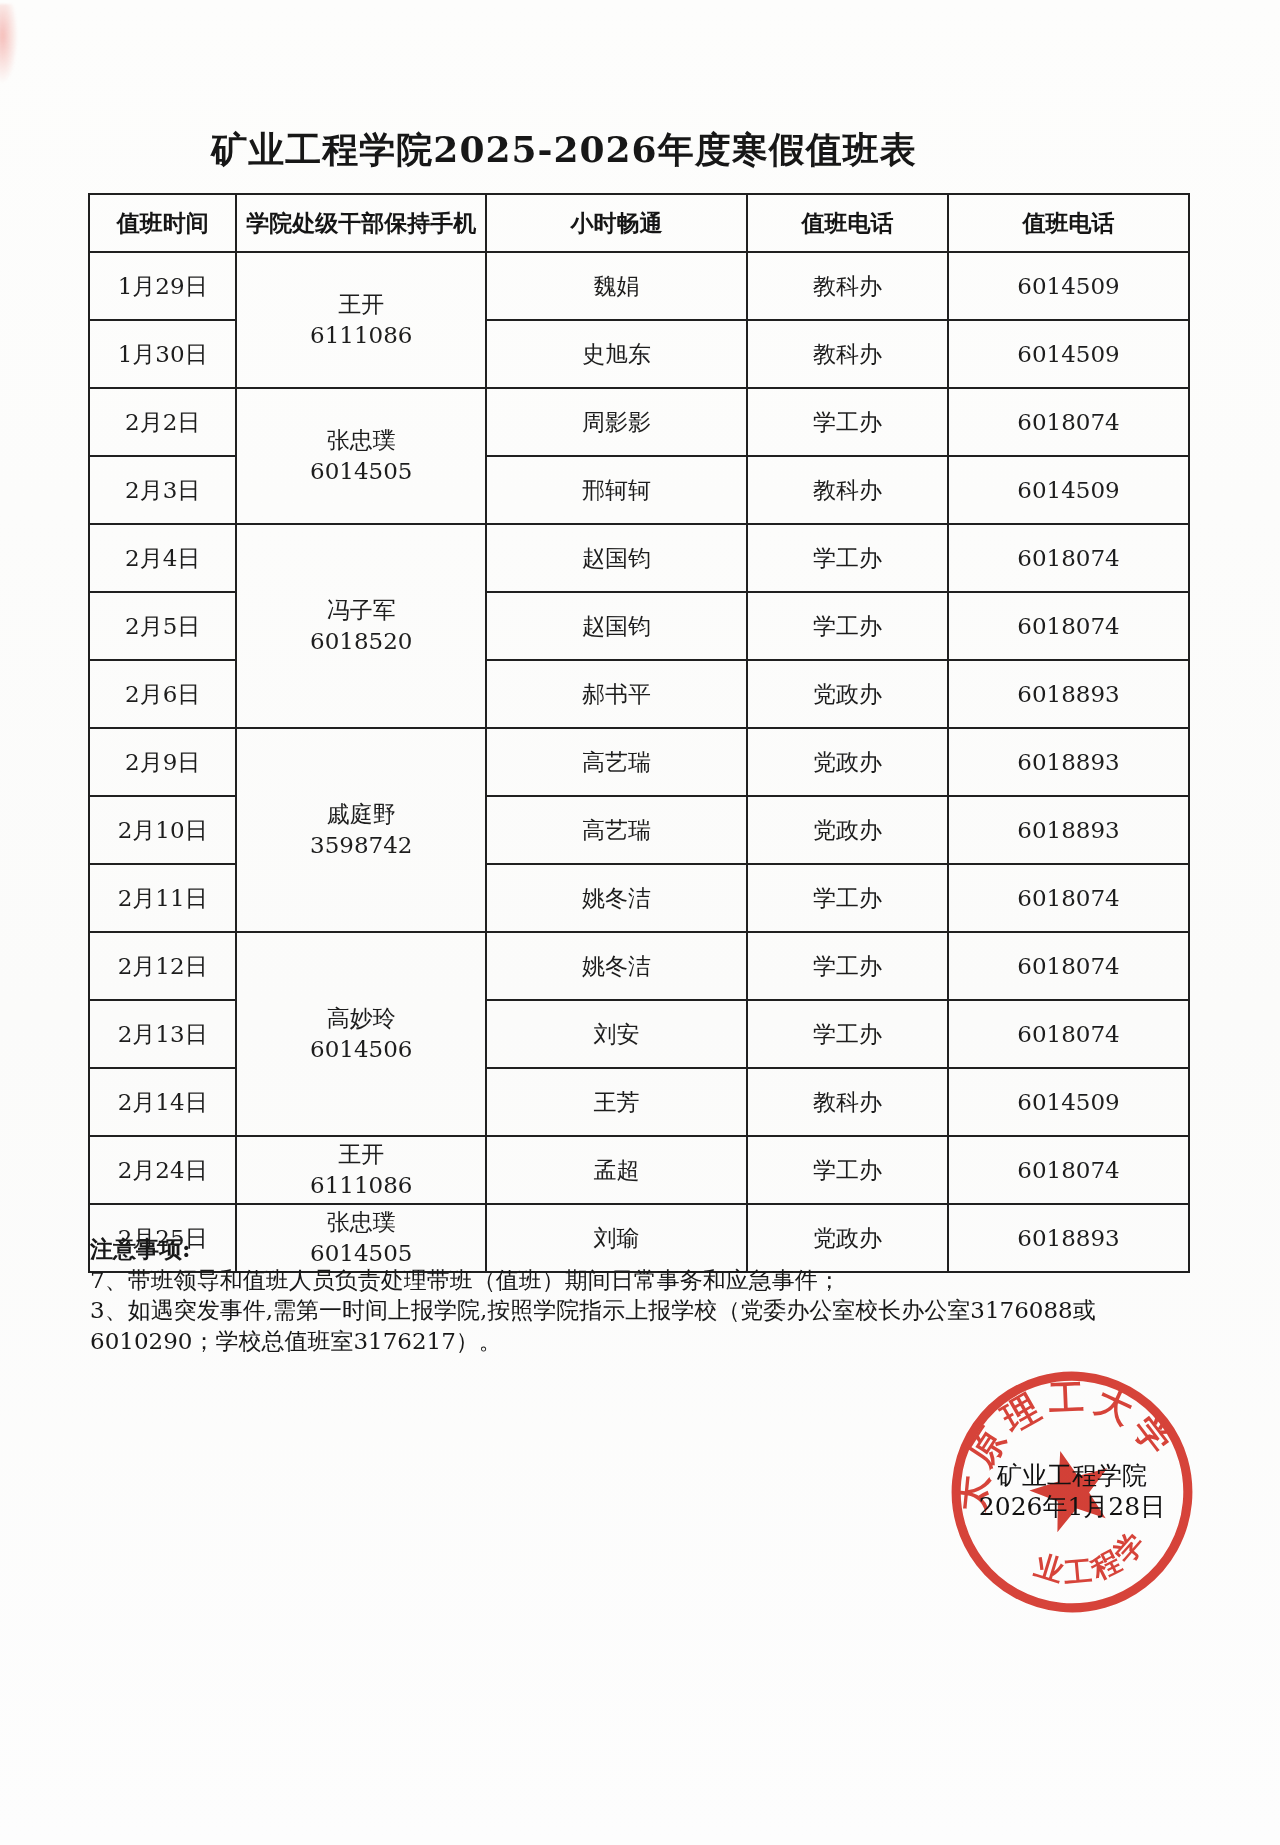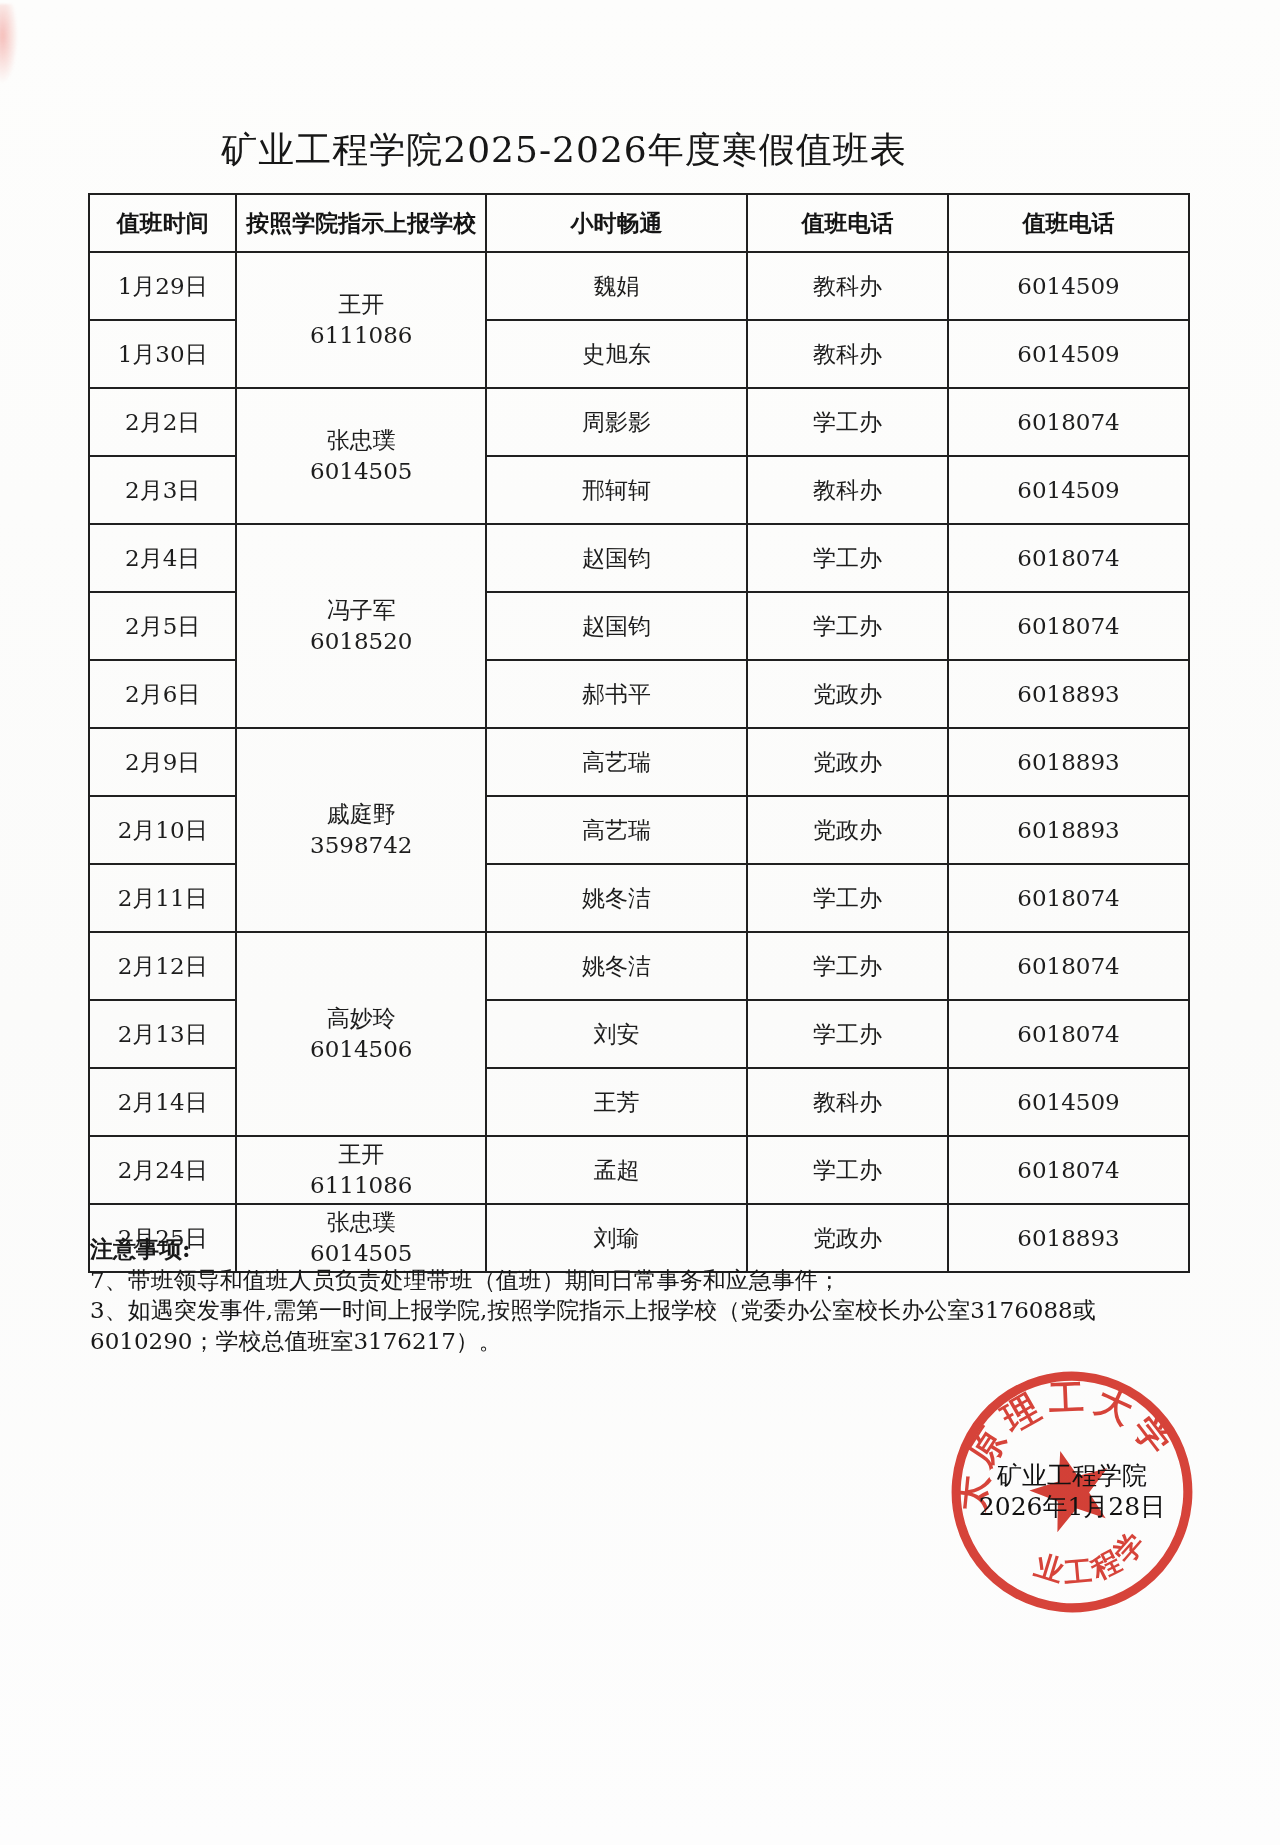--- a/index.html
+++ b/index.html
@@ -7,21 +7,21 @@
   body { width:1280px; height:1845px; position:relative;
          font-family:"DejaVu Serif","Liberation Serif",serif; color:#1c1c1c; }
   .page { position:absolute; inset:0; overflow:hidden;
           background:linear-gradient(180deg,#fdfdfc 0%,#fbfbfa 55%,#fdfdfd 100%); }
 
   .red-smudge { position:absolute; left:-4px; top:4px; width:22px; height:80px;
           background:radial-gradient(ellipse at 30% 40%, rgba(234,90,80,.38), rgba(234,90,80,0) 70%);
           filter:blur(1px); }
 
   .doc-title { position:absolute; top:126px; left:0; width:1128px; text-align:center;
-          font-size:36px; font-weight:normal; letter-spacing:1px; color:#171717; }
+          font-size:36px; font-weight:bold; letter-spacing:1px; color:#171717; }
 
   table.duty { position:absolute; left:88px; top:193px; width:1102px;
           border-collapse:collapse; table-layout:fixed; }
   table.duty th, table.duty td { border:2.5px solid #202020; text-align:center;
           vertical-align:middle; }
   table.duty th { height:58px; font-size:23px; font-weight:bold; color:#151515; }
   table.duty td { height:68px; font-size:23px; font-weight:500; color:#1d1d1d; }
   td.c-leader div { line-height:31px; }
 
   .notes { position:absolute; left:90px; top:1234px; width:1010px;
@@ -49,21 +49,21 @@
     <colgroup>
       <col style="width:13.4%">
       <col style="width:22.7%">
       <col style="width:23.7%">
       <col style="width:18.3%">
       <col style="width:21.9%">
     </colgroup>
     <thead>
       <tr>
           <th>值班时间</th>
-          <th>按照学院指示上报学校</th>
+          <th>学院处级干部保持手机</th>
           <th>小时畅通</th>
           <th>值班电话</th>
           <th>值班电话</th>
         </tr>
     </thead>
     <tbody>
         <tr>
           <td class="c-date">1月29日</td>
           <td rowspan="2" class="c-leader">
             <div>王开</div>

